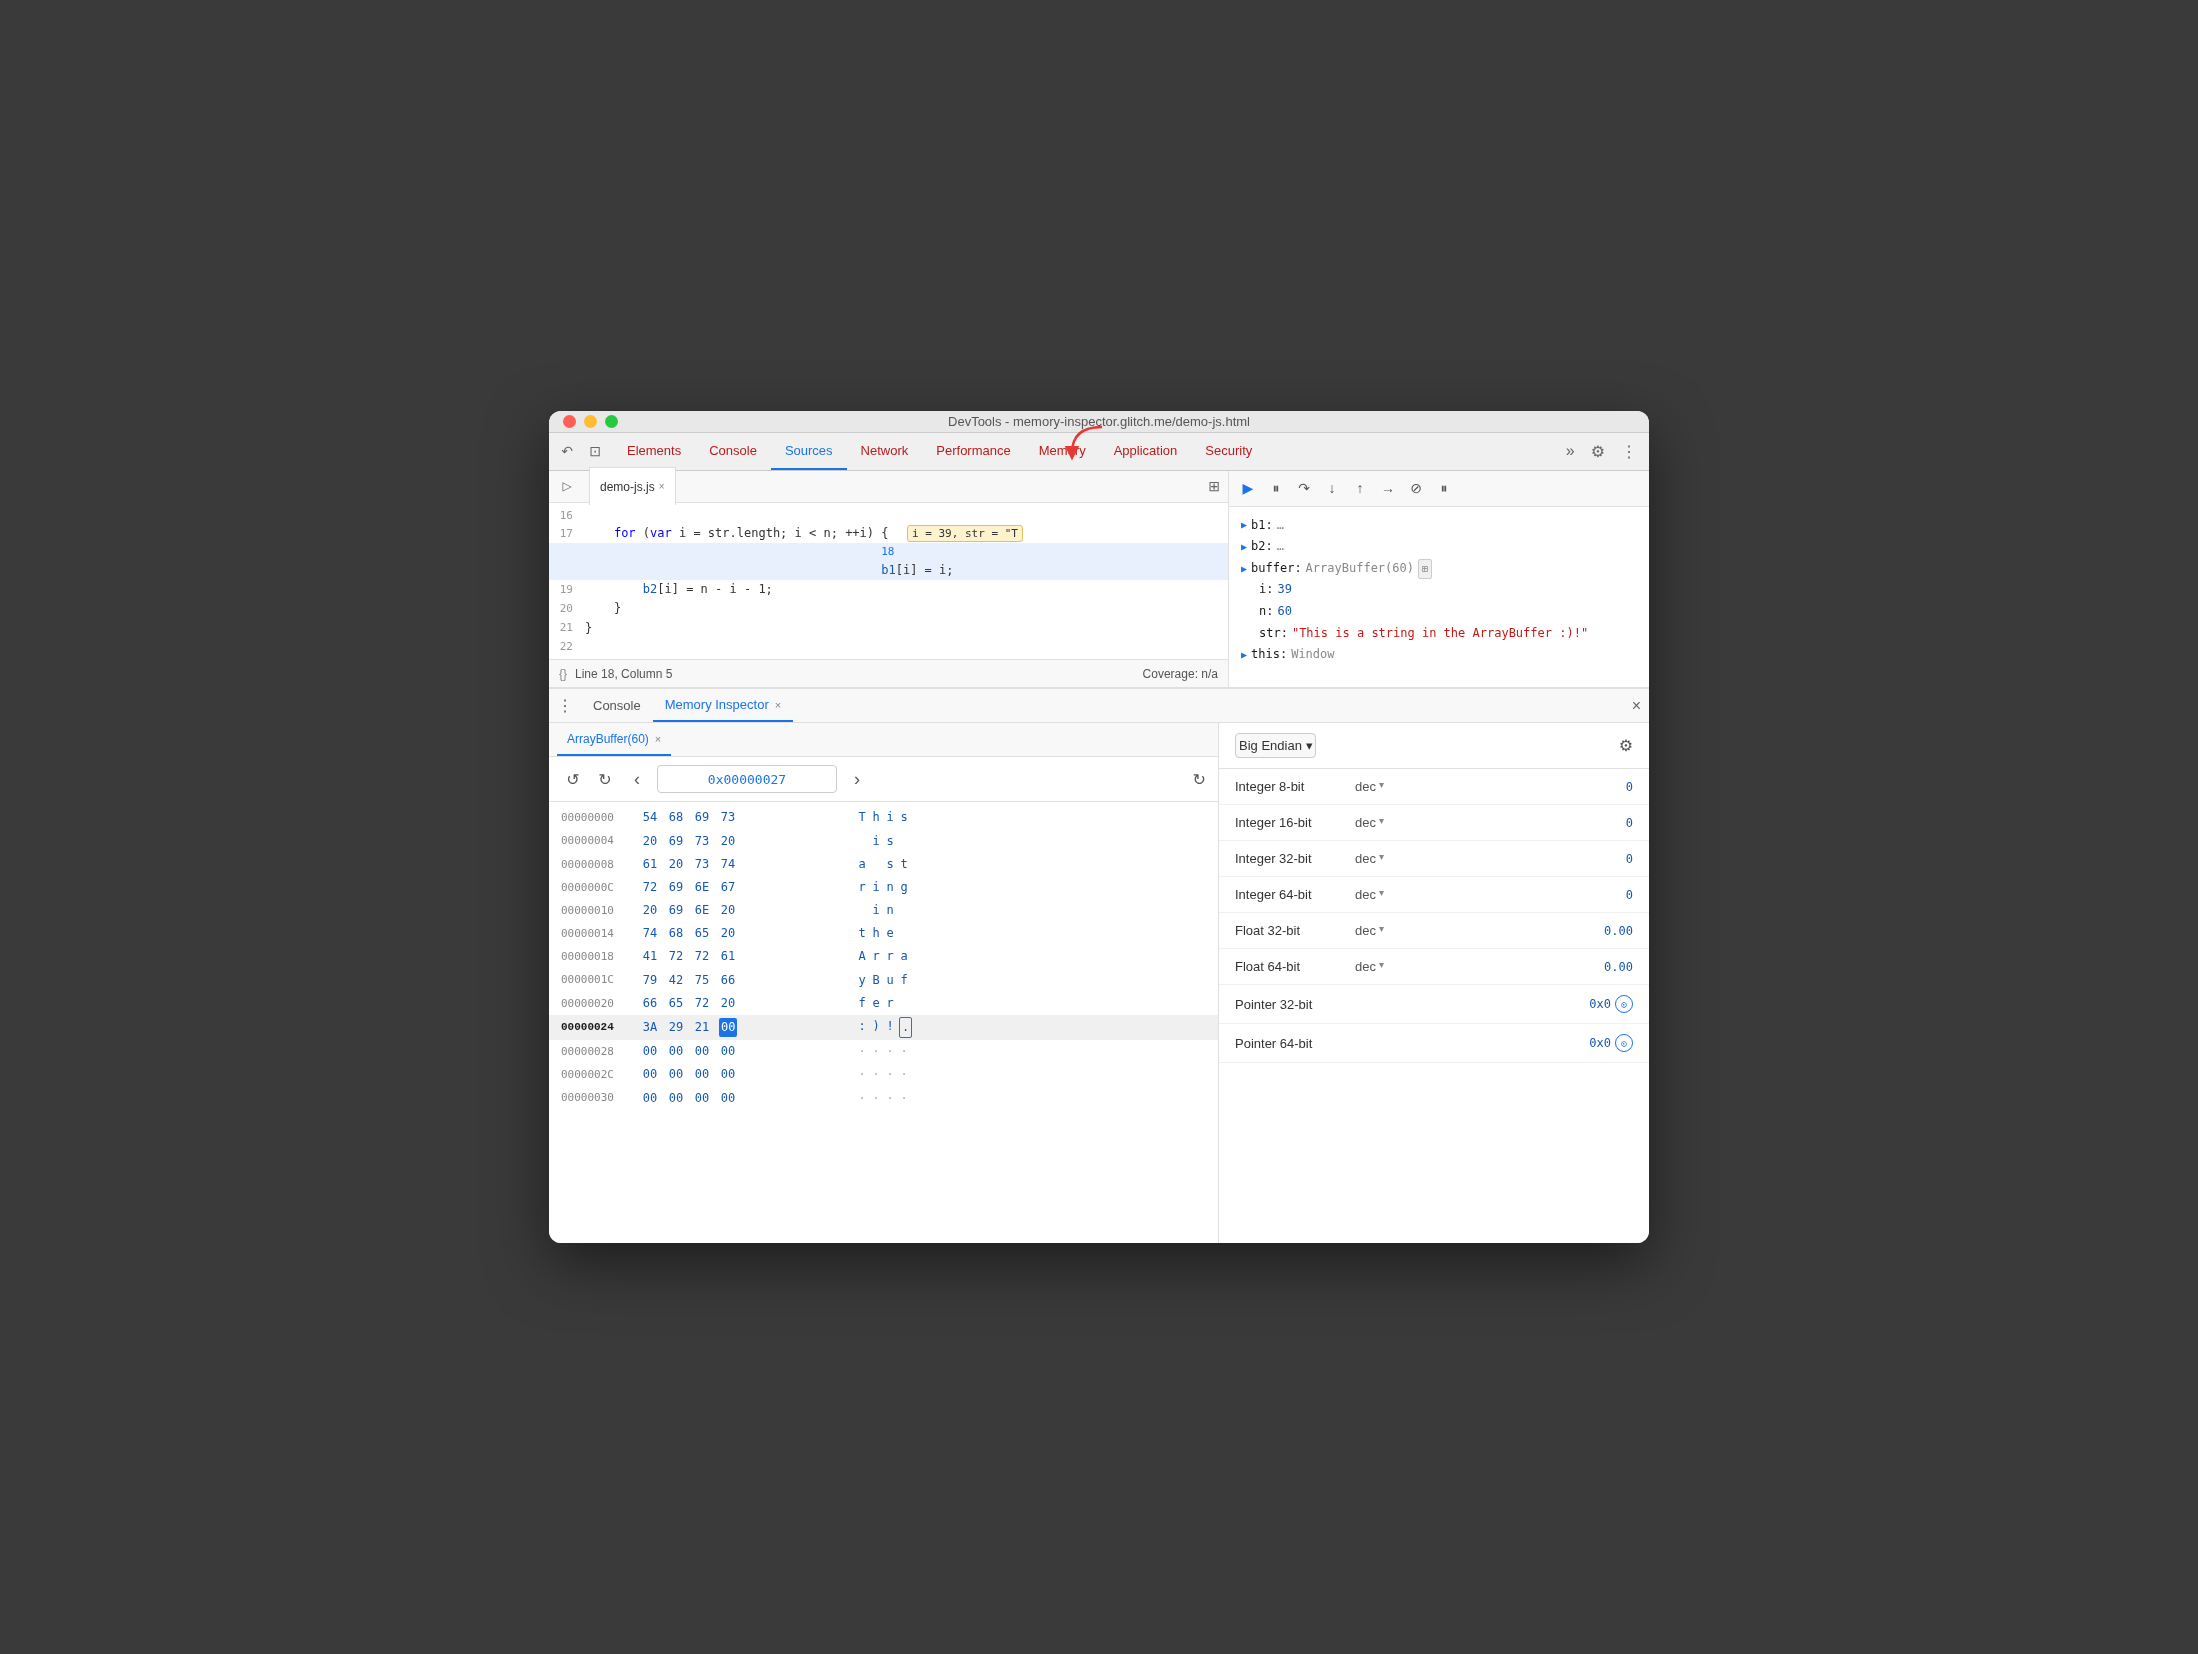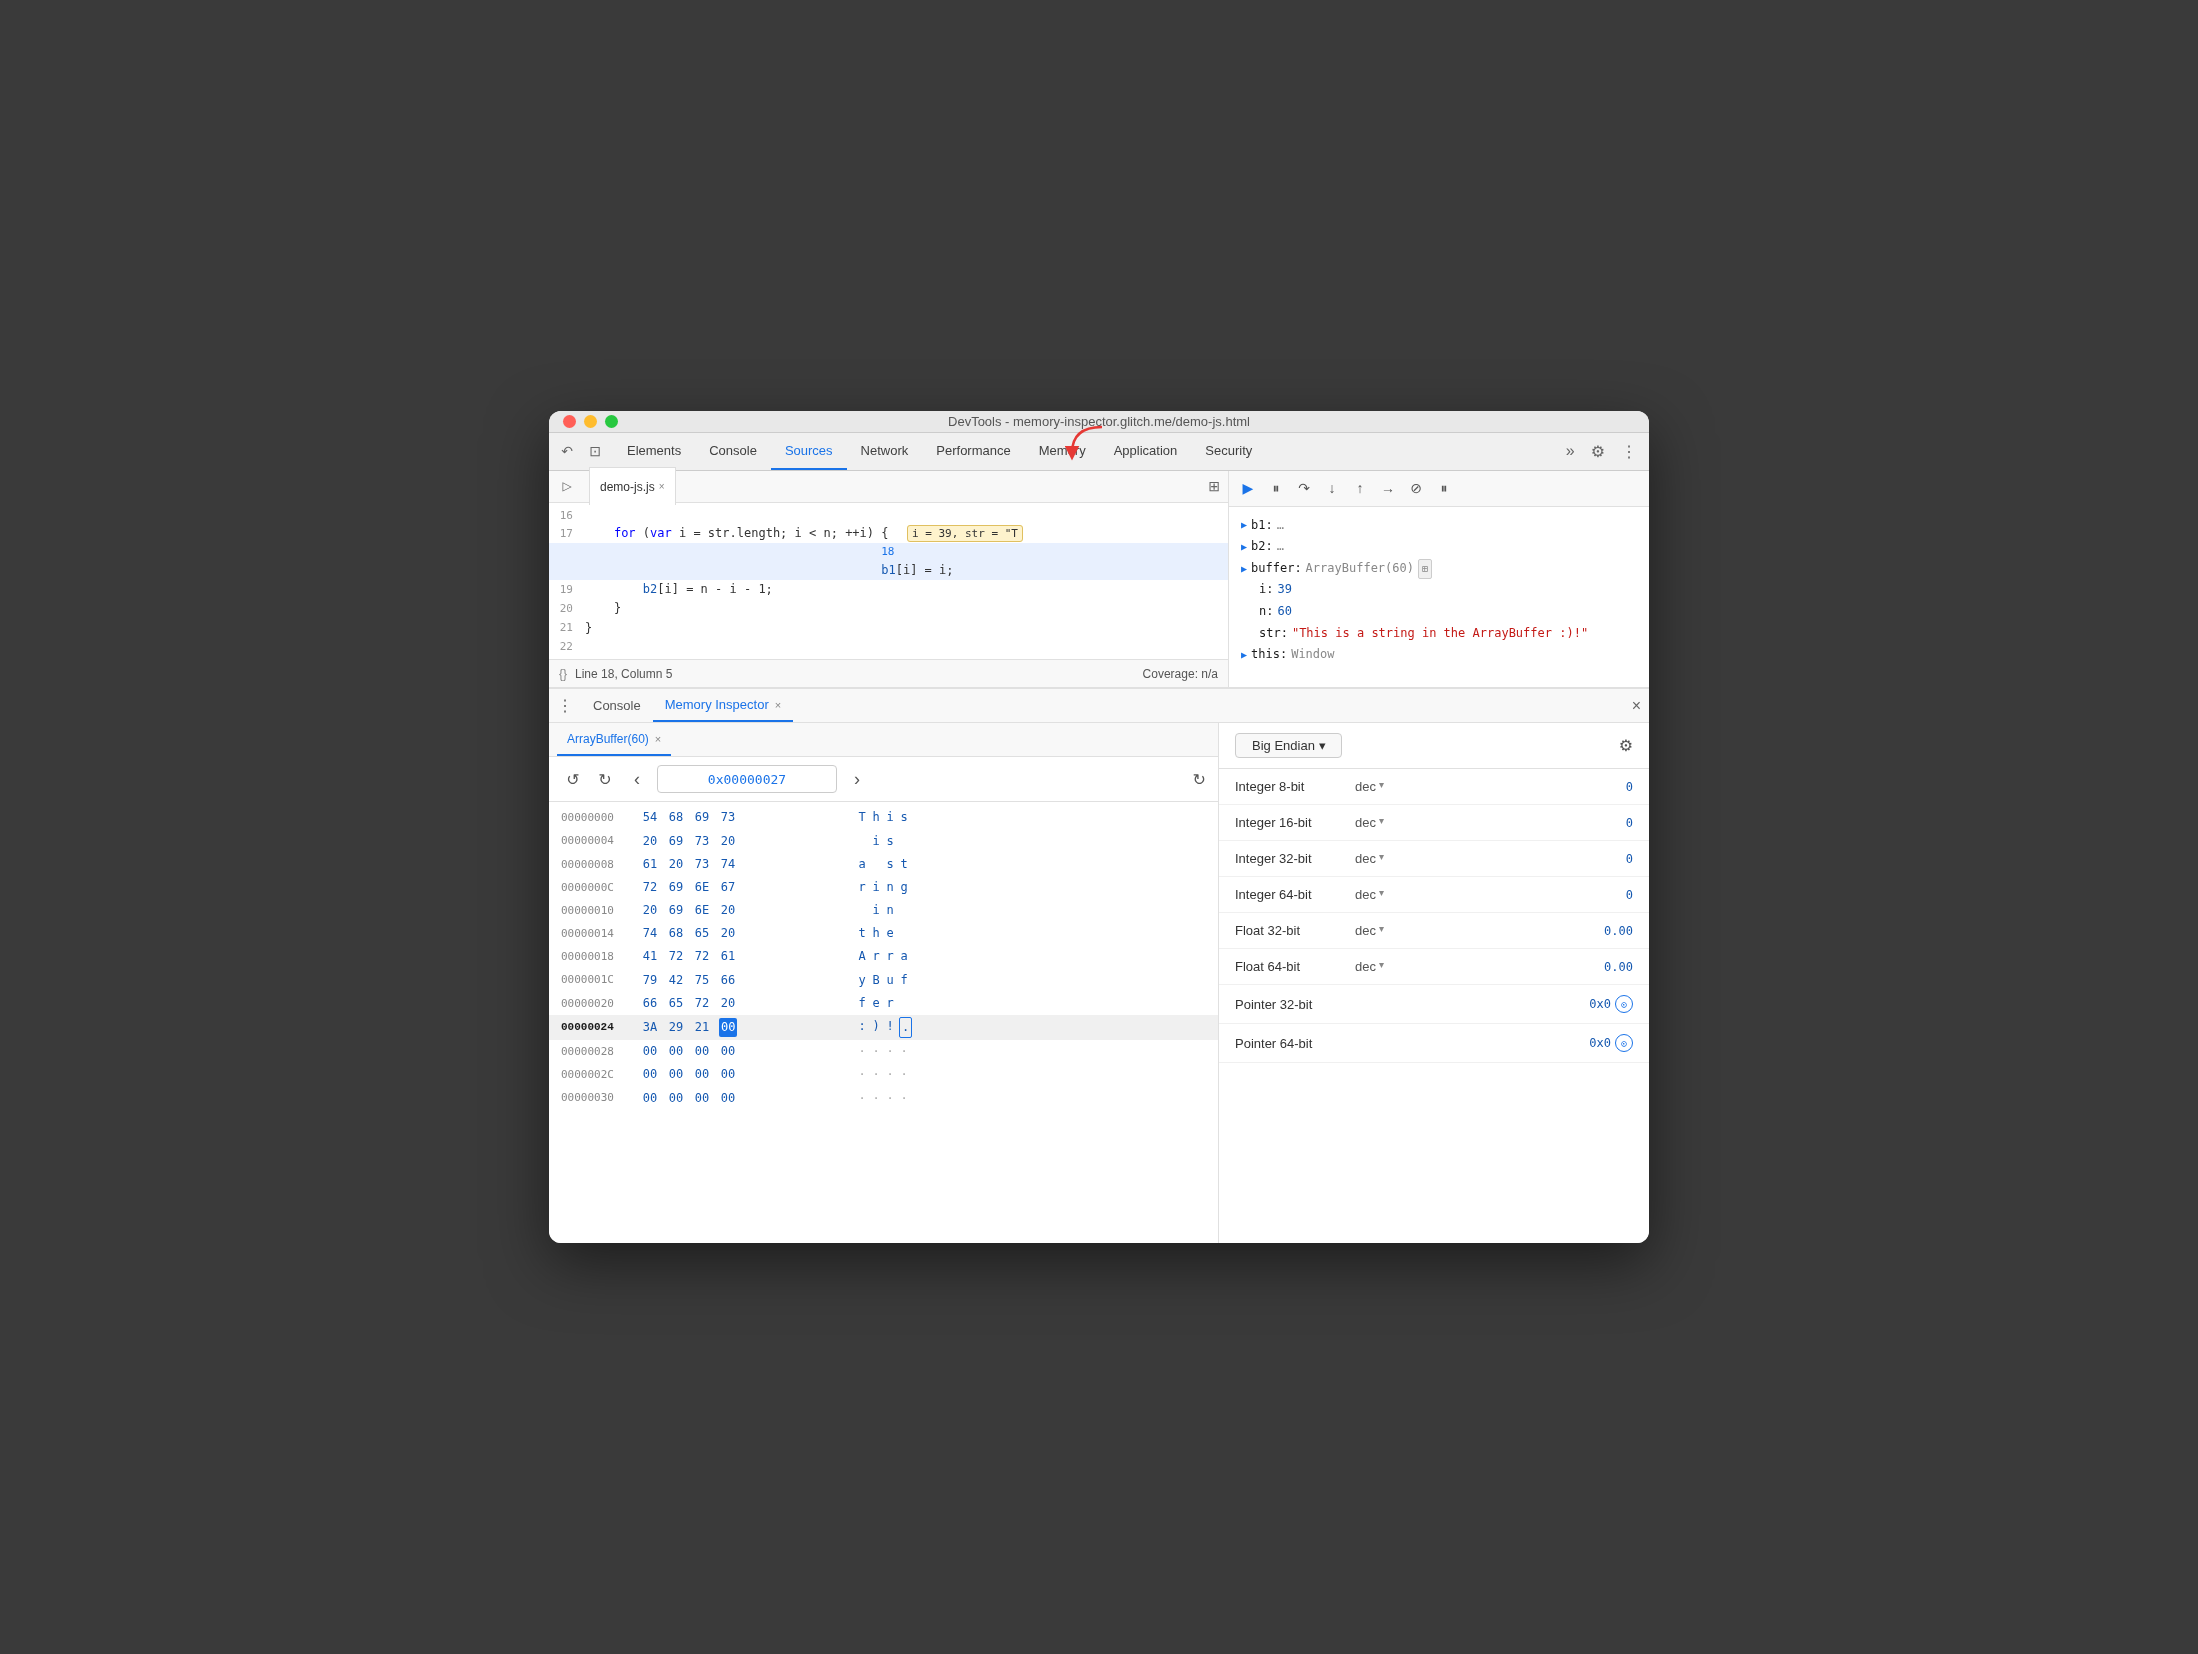--- a/index.html
+++ b/index.html
@@ -65,21 +65,21 @@
       cursor: pointer;
       color: #666;
       font-size: 14px;
     }
     .devtools-tab {
       padding: 0 14px;
       height: 100%;
       display: flex;
       align-items: center;
       font-size: 13px;
-      color: #404040;
+      color: #b91c1c;
       cursor: pointer;
       border-bottom: 2px solid transparent;
       white-space: nowrap;
     }
     .devtools-tab.active {
       color: #1a73e8;
       border-bottom: 2px solid #1a73e8;
     }
     .devtools-tab-more {
       margin-left: auto;
@@ -426,21 +426,21 @@
       border-bottom: 1px solid #e0e0e0;
       background: #fff;
     }
     .endian-select {
       display: flex;
       align-items: center;
       gap: 4px;
       font-size: 13px;
       color: #333;
       cursor: pointer;
-      padding: 4px 16px;
+      padding: 4px 3px;
       border: 1px solid #ccc;
       border-radius: 4px;
       background: #f8f8f8;
     }
     .endian-settings {
       margin-left: auto;
       cursor: pointer;
       color: #555;
       font-size: 16px;
     }

